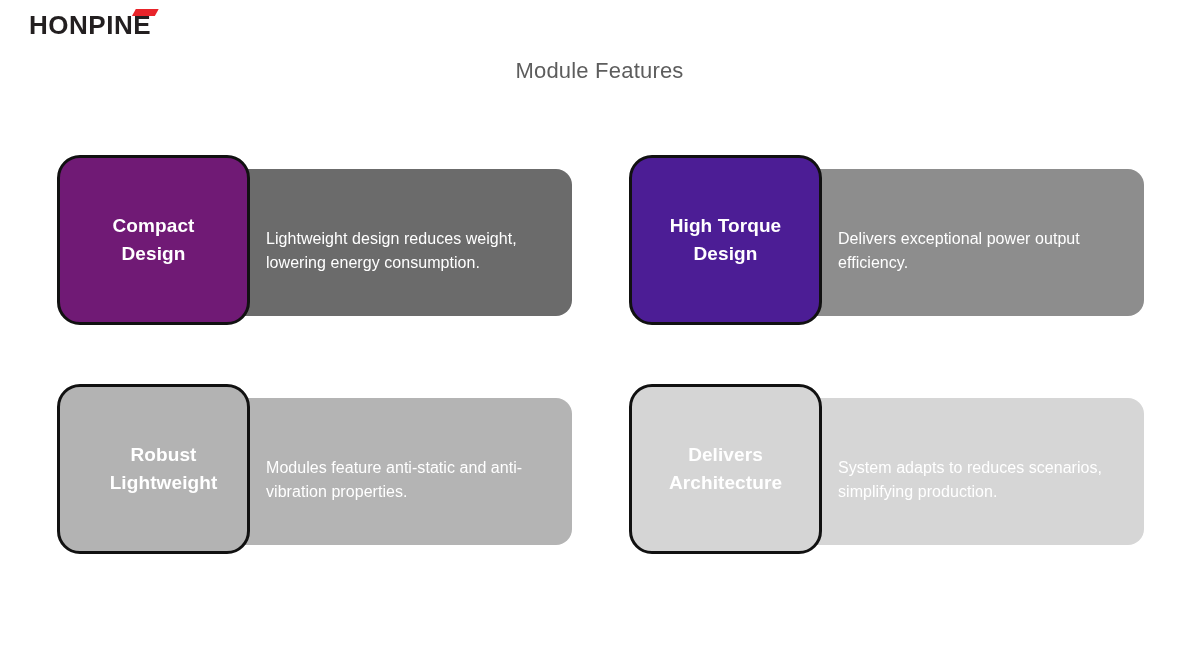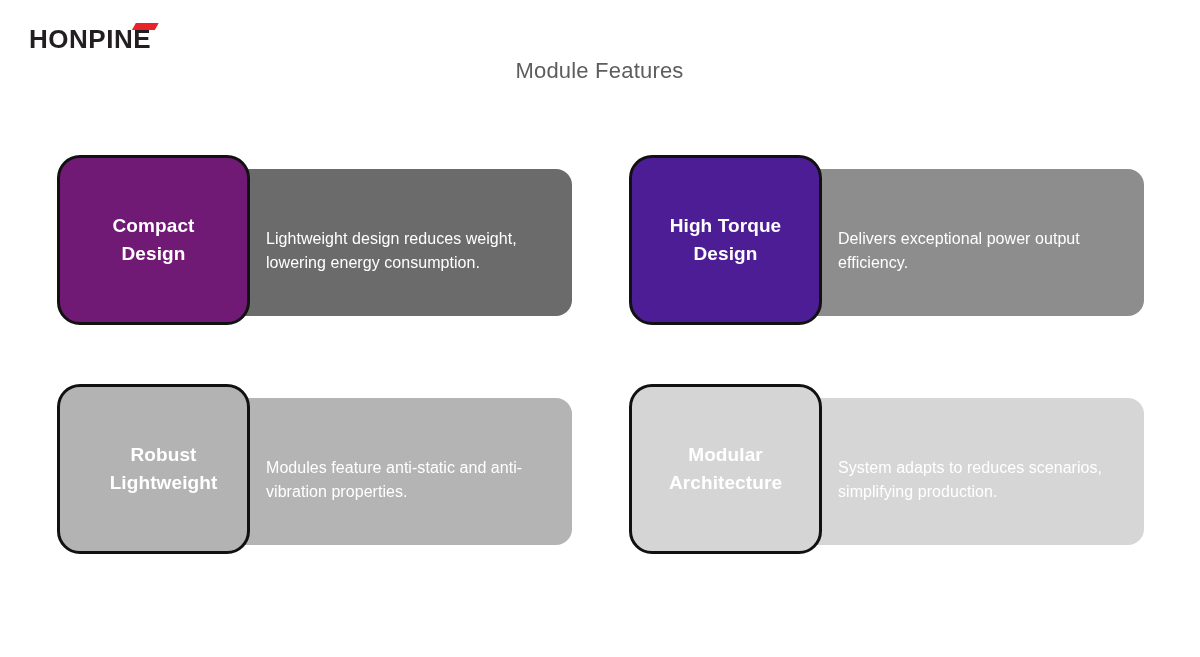--- a/index.html
+++ b/index.html
@@ -12,21 +12,21 @@
     background: #ffffff;
     font-family: "Liberation Sans", sans-serif;
     overflow: hidden;
     position: relative;
   }
 
   
   .logo {
     position: absolute;
     left: 29px;
-    top: 26px;
+    top: 12px;
     height: 26px;
     display: flex;
     align-items: flex-start;
   }
   .logo-text {
     font-family: "Liberation Sans", sans-serif;
     font-weight: bold;
     font-size: 25px;
     letter-spacing: 0.5px;
     color: #231f20;
@@ -173,19 +173,19 @@
         </div>
     </div>
   </div>
 
   <div class="card col-2 row-2">
     <div class="card-panel" style="background: rgb(214, 214, 214);">
       <div class="card-desc" style="color: rgb(255, 255, 255);">System adapts to reduces scenarios, simplifying production.</div>
     </div>
     <div class="card-tile" style="background: rgb(213, 213, 213); border-color: rgb(17, 17, 17);">
       <div class="card-title" style="color: rgb(255, 255, 255);">
-          <div>Modular</div>
+          <div>Delivers</div>
           <div>Architecture</div>
         </div>
     </div>
   </div>
 
 </div>
 
 </body></html>

